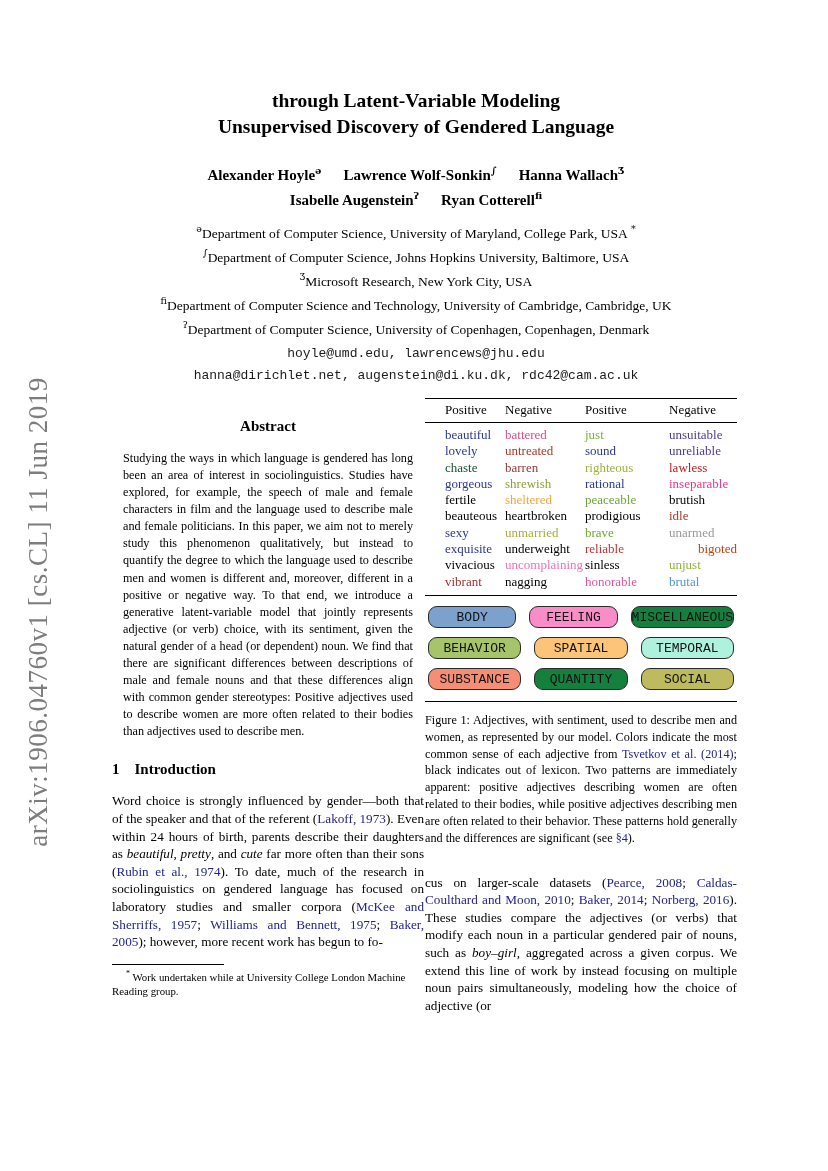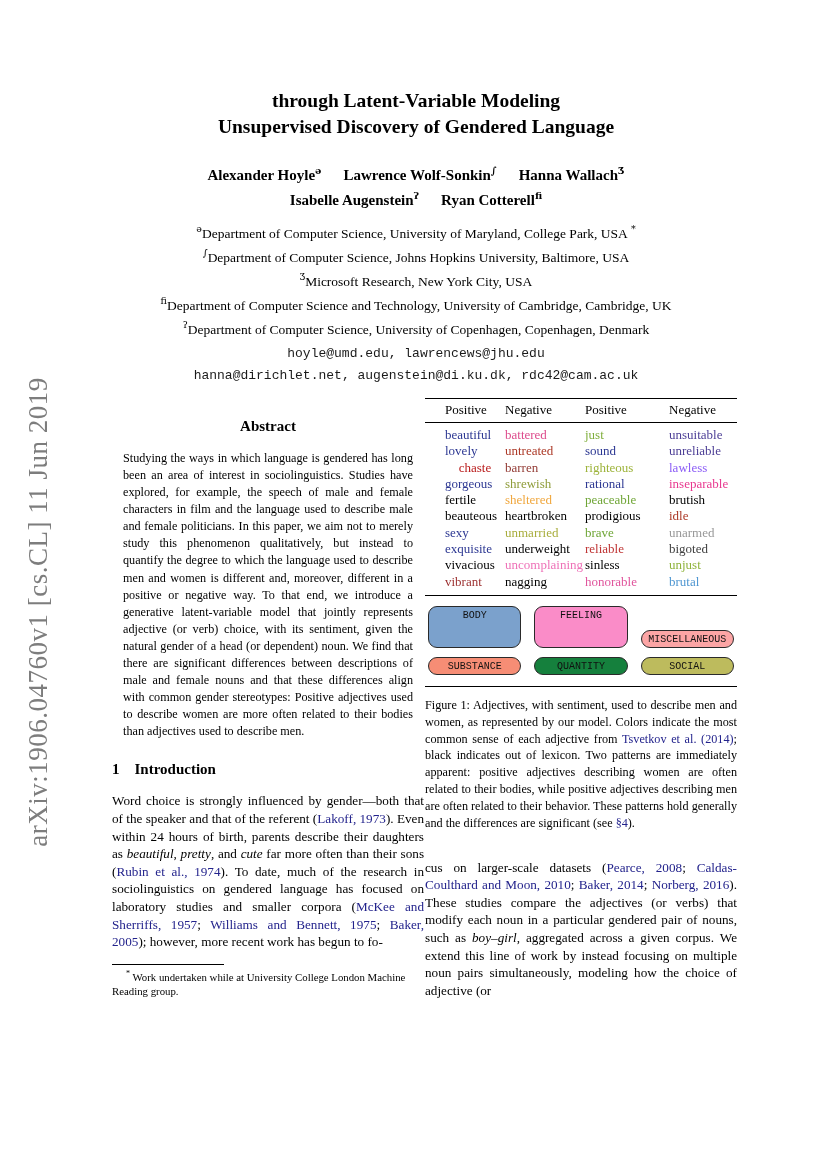--- a/index.html
+++ b/index.html
@@ -34,21 +34,21 @@
   .group-row{display:grid;grid-template-columns:1fr 1fr;text-align:center;
         font-size:13px;padding:3px 0 4px;border-bottom:1.2px solid #000;}
   .sub-row{display:grid;grid-template-columns:60px 80px 84px 1fr;padding:3px 0 4px 20px;
         font-size:13px;border-bottom:1.2px solid #000;}
   .adj-rows{padding:4px 0 5px 20px;border-bottom:1.2px solid #000;}
   .adj-row{display:grid;grid-template-columns:60px 80px 84px 1fr;line-height:16.3px;font-size:13px;}
   .adj-row span{white-space:nowrap;}
   .legend{padding:10px 3px 11px;border-bottom:1.6px solid #000;display:flex;flex-direction:column;gap:9px;}
   .legend-row{display:flex;gap:13px;}
   .pill{flex:1;border:1.3px solid #2a2a2a;border-radius:9px;text-align:center;
-        font-family:"Liberation Mono","DejaVu Sans Mono",monospace;font-size:10px;
+        font-family:"Liberation Mono","DejaVu Sans Mono",monospace;font-size:13px;
         padding:3px 0 2px;color:#111;}
   .caption{margin-top:10px;font-size:12.2px;line-height:1.38;text-align:justify;}
   .right-body{margin-top:27px;}
 </style>
 </head>
 <body>
 
 <div class="page">
 
   <div class="watermark">arXiv:1906.04760v1  [cs.CL]  11 Jun 2019</div>
@@ -103,24 +103,24 @@
             <span style="color: rgb(127, 174, 59);">just</span>
             <span style="color: rgb(75, 61, 149);">unsuitable</span>
           </div>
           <div class="adj-row">
             <span style="color: rgb(44, 55, 146);">lovely</span>
             <span style="color: rgb(172, 57, 39);">untreated</span>
             <span style="color: rgb(44, 55, 146);">sound</span>
             <span style="color: rgb(75, 61, 149);">unreliable</span>
           </div>
           <div class="adj-row">
-            <span style="color: #b91c1c; text-align: center;">chaste</span>
+            <span style="color: #14532d;">chaste</span>
             <span style="color: rgb(146, 58, 52);">barren</span>
             <span style="color: rgb(157, 179, 58);">righteous</span>
-            <span style="color: #8b5cf6;">lawless</span>
+            <span style="color: #b91c1c;">lawless</span>
           </div>
           <div class="adj-row">
             <span style="color: rgb(44, 55, 146);">gorgeous</span>
             <span style="color: rgb(143, 156, 58);">shrewish</span>
             <span style="color: rgb(44, 55, 146);">rational</span>
             <span style="color: rgb(232, 56, 143);">inseparable</span>
           </div>
           <div class="adj-row">
             <span style="color: rgb(0, 0, 0);">fertile</span>
             <span style="color: rgb(240, 167, 62);">sheltered</span>
@@ -136,40 +136,45 @@
           <div class="adj-row">
             <span style="color: rgb(44, 55, 146);">sexy</span>
             <span style="color: rgb(168, 173, 60);">unmarried</span>
             <span style="color: rgb(111, 165, 54);">brave</span>
             <span style="color: rgb(152, 152, 152);">unarmed</span>
           </div>
           <div class="adj-row">
             <span style="color: rgb(44, 55, 146);">exquisite</span>
             <span style="color: rgb(0, 0, 0);">underweight</span>
             <span style="color: rgb(191, 52, 52);">reliable</span>
-            <span style="color: #404040;">bigoted</span>
+            <span style="color: #c2410c; text-align: right;">bigoted</span>
           </div>
           <div class="adj-row">
             <span style="color: rgb(0, 0, 0);">vivacious</span>
             <span style="color: rgb(238, 114, 184);">uncomplaining</span>
             <span style="color: rgb(0, 0, 0);">sinless</span>
             <span style="color: rgb(143, 179, 58);">unjust</span>
           </div>
           <div class="adj-row">
             <span style="color: rgb(156, 48, 48);">vibrant</span>
             <span style="color: rgb(0, 0, 0);">nagging</span>
             <span style="color: rgb(224, 84, 156);">honorable</span>
             <span style="color: rgb(78, 150, 209);">brutal</span>
           </div>
         </div>
       <div class="legend" id="legend">
           <div class="legend-row">
             <div class="pill" style="background: rgb(123, 161, 204);">BODY</div>
             <div class="pill" style="background: rgb(250, 140, 200);">FEELING</div>
-            <div class="pill" style="background: #fca5a5; margin-top: 24px;">MISCELLANEOUS</div>
+            <div class="pill" style="background: #15803d;">MISCELLANEOUS</div>
+          </div>
+          <div class="legend-row">
+            <div class="pill" style="background: rgb(166, 196, 106);">BEHAVIOR</div>
+            <div class="pill" style="background: rgb(251, 196, 120);">SPATIAL</div>
+            <div class="pill" style="background: rgb(174, 242, 222);">TEMPORAL</div>
           </div>
           <div class="legend-row">
             <div class="pill" style="background: rgb(246, 141, 117);">SUBSTANCE</div>
             <div class="pill" style="background: #15803d;">QUANTITY</div>
             <div class="pill" style="background: rgb(189, 187, 93);">SOCIAL</div>
           </div>
         </div>
     </div>
     <div class="caption"><span>Figure 1:  Adjectives, with sentiment, used to describe men and women, as represented by our model.  Colors indicate the most common sense of each adjective from </span><span class="lnk">Tsvetkov et al. (2014)</span><span>; black indicates out of lexicon. Two patterns are immediately apparent:  positive adjectives describing women are often related to their bodies, while positive adjectives describing men are often related to their behavior.  These patterns hold generally and the differences are significant (see </span><span class="lnk">§4</span><span>).</span></div>
     <div class="body-par right-body"><span>cus on larger-scale datasets (</span><span class="lnk">Pearce, 2008</span><span>; </span><span class="lnk">Caldas-Coulthard and Moon, 2010</span><span>; </span><span class="lnk">Baker, 2014</span><span>; </span><span class="lnk">Norberg, 2016</span><span>).  These studies compare the adjectives (or verbs) that modify each noun in a particular gendered pair of nouns, such as </span><span class="it">boy</span><span>–</span><span class="it">girl</span><span>, aggregated across a given corpus. We extend this line of work by instead focusing on multiple noun pairs simultaneously, modeling how the choice of adjective (or</span></div>

